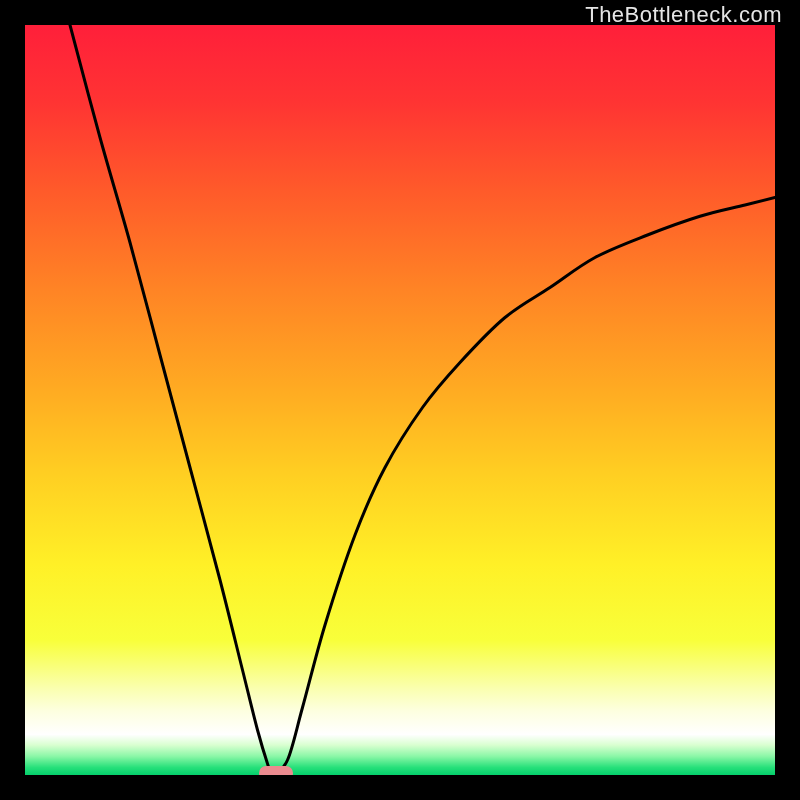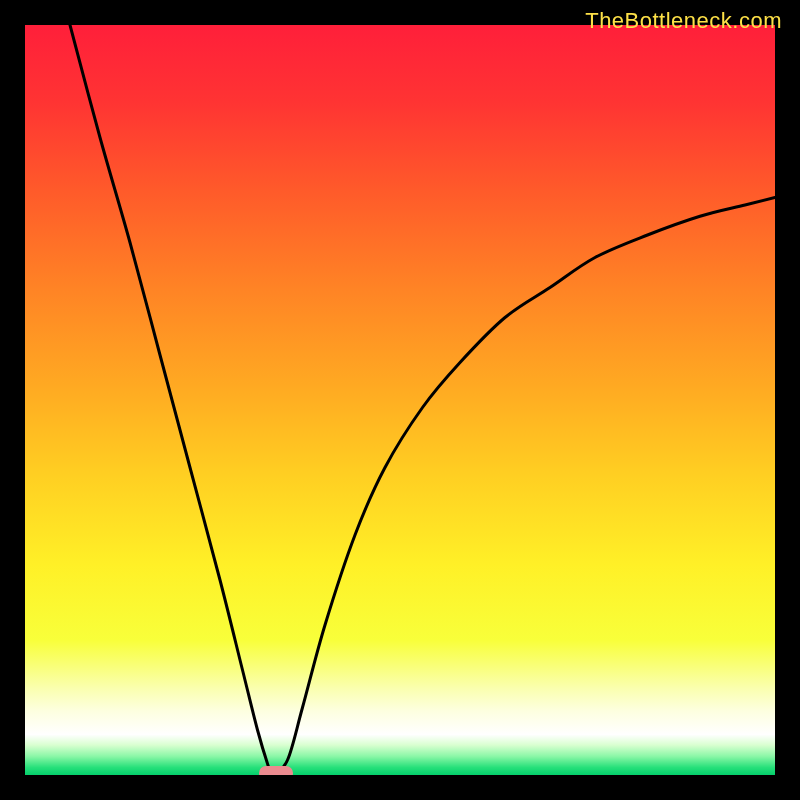--- a/index.html
+++ b/index.html
@@ -7,23 +7,23 @@
     padding: 0;
     width: 800px;
     height: 800px;
     background: #000;
     position: relative;
     overflow: hidden;
     font-family: Arial, Helvetica, sans-serif;
   }
   .watermark {
     position: absolute;
-    top: 8px;
+    top: 2px;
     right: 18px;
-    color: #fde047;
+    color: #e5e5e5;
     font-size: 22px;
     letter-spacing: 0.5px;
     z-index: 3;
   }
   .plot-frame {
     position: absolute;
     left: 25px;
     top: 25px;
     width: 750px;
     height: 750px;

